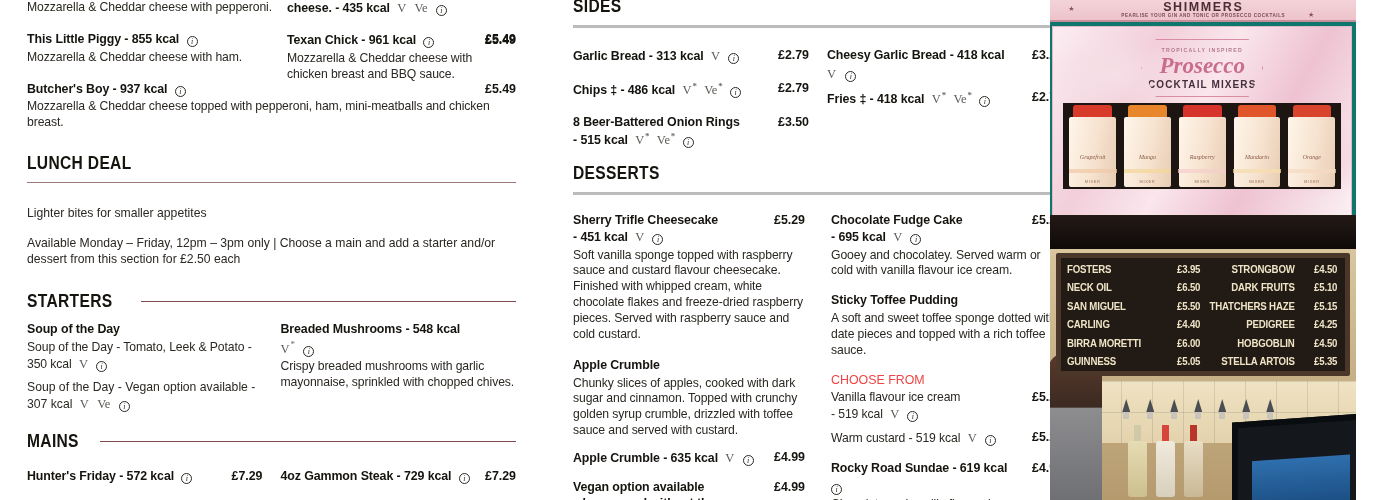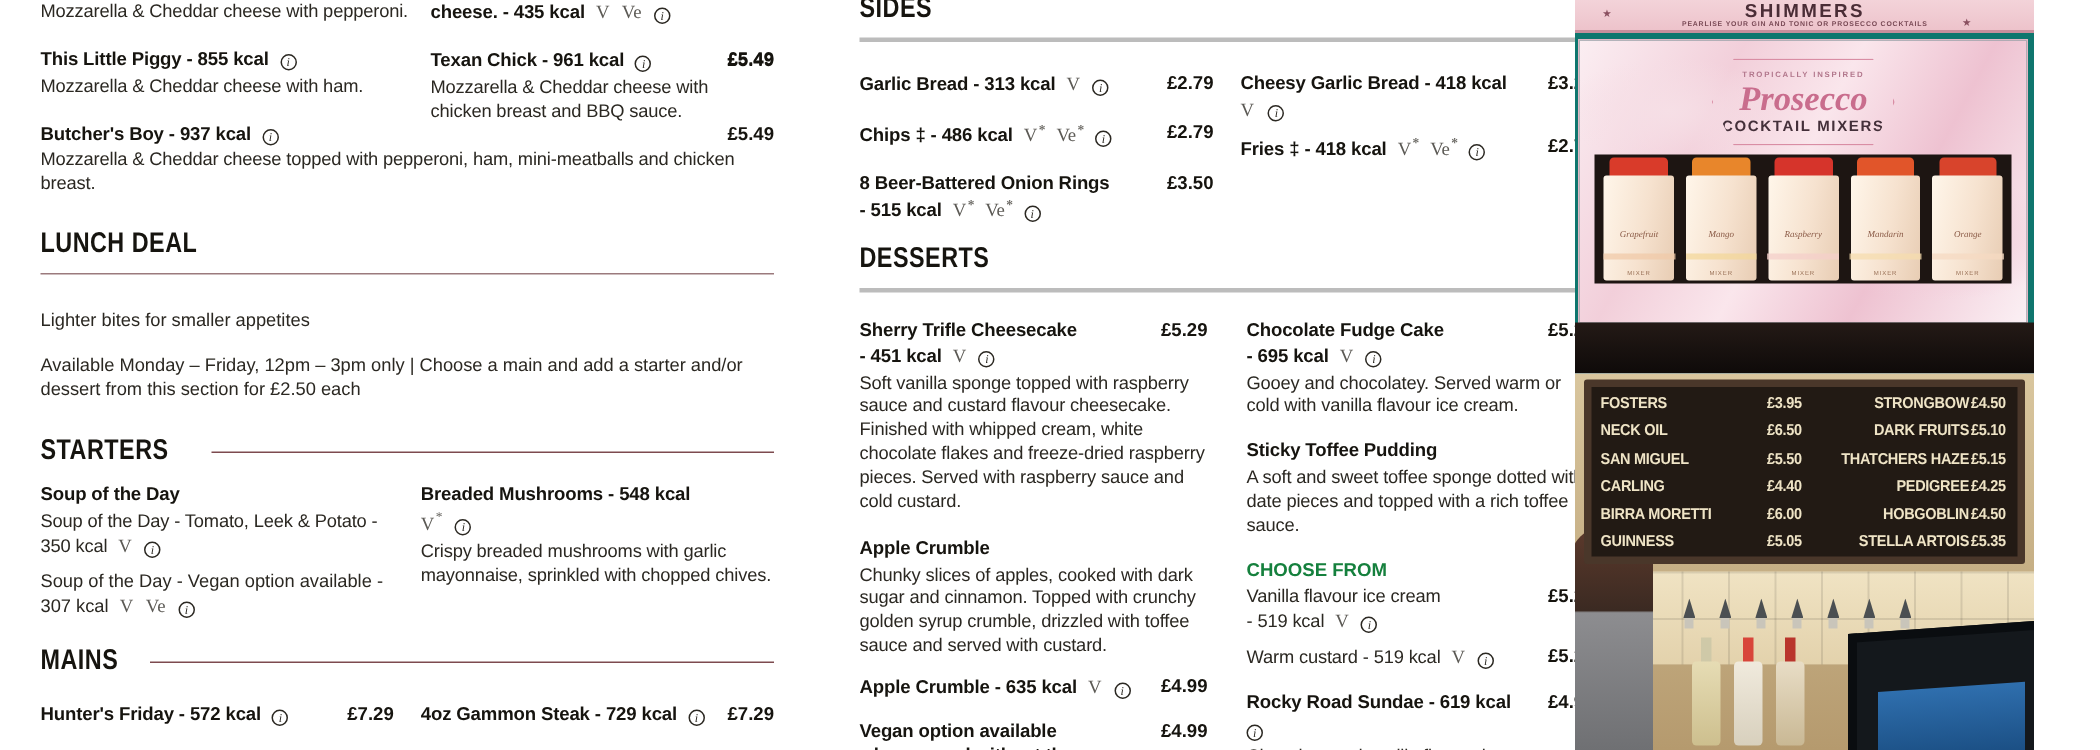--- a/index.html
+++ b/index.html
@@ -53,21 +53,21 @@
     font-size: 12.4px; font-weight: 700; color: #16140f;
     white-space: nowrap; flex: 0 0 auto; padding-left: 6px;
   }
   .desc {
     font-size: 12.2px; color: #2b2822; line-height: 1.30;
     margin-top: 2px; letter-spacing: -0.1px;
   }
   .sub { font-size: 12.2px; color: #2b2822; line-height: 1.30; margin-top: 7px; }
   .note { font-size: 12.2px; color: #2b2822; line-height: 1.34; margin-top: 13px; }
   .note.first { margin-top: 22px; }
-  .choose { font-size: 12.4px; font-weight: 700; color:#15803d; margin-top: 14px; }
+  .choose { font-size: 12.4px; font-weight: 400; color:#ef4444; margin-top: 14px; }
 
   
   .veg {
     font-family: "Liberation Serif", serif;
     font-size: 12.5px; color: #5c5a55; font-weight: 400;
     margin: 0 1px 0 4px;
   }
   .dag { font-family:"Liberation Serif", serif; font-size: 9px; color:#6d6b66; vertical-align: super; }
   .info {
     display: inline-block; width: 11px; height: 11px;
@@ -147,21 +147,21 @@
 
   
   .bar-wrap { position:absolute; inset:0; background: linear-gradient(#d9c69e, #b59a6e); }
   .board {
     position:absolute; left: 6px; right: 6px; top: 4px; height: 123px;
     background: #221a14; border: 5px solid #4a372a; border-radius: 2px;
     display:flex; padding: 5px 6px 4px;
   }
   .board-col { flex:1; display:flex; flex-direction:column; justify-content:space-between; }
   .board-col.r { align-items: flex-end; }
-  .brow { display:flex; gap: 1px; width: 100%; align-items: baseline; }
+  .brow { display:flex; gap: 19px; width: 100%; align-items: baseline; }
   .board-col.r .brow { justify-content: flex-end; }
   .bname, .bprice {
     font-family: "Liberation Sans", sans-serif; font-weight: 700;
     font-size: 10.5px; color: #efe4c6; letter-spacing: -0.2px;
     transform: scaleX(.92); transform-origin: left center; white-space:nowrap;
   }
   .board-col.r .bname { transform-origin: right center; }
   .bname { flex: 1 1 auto; }
   .board-col.r .bname { text-align: right; }
   .bprice { flex: 0 0 auto; text-align: right; }

